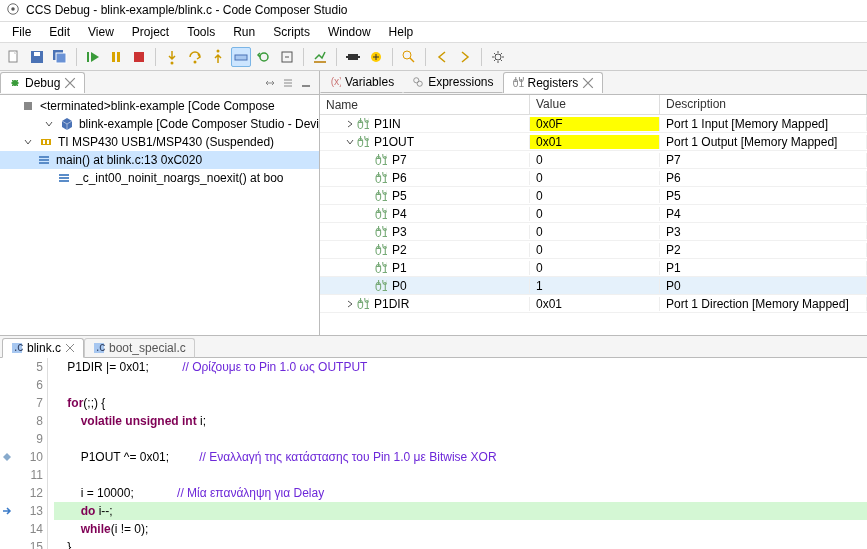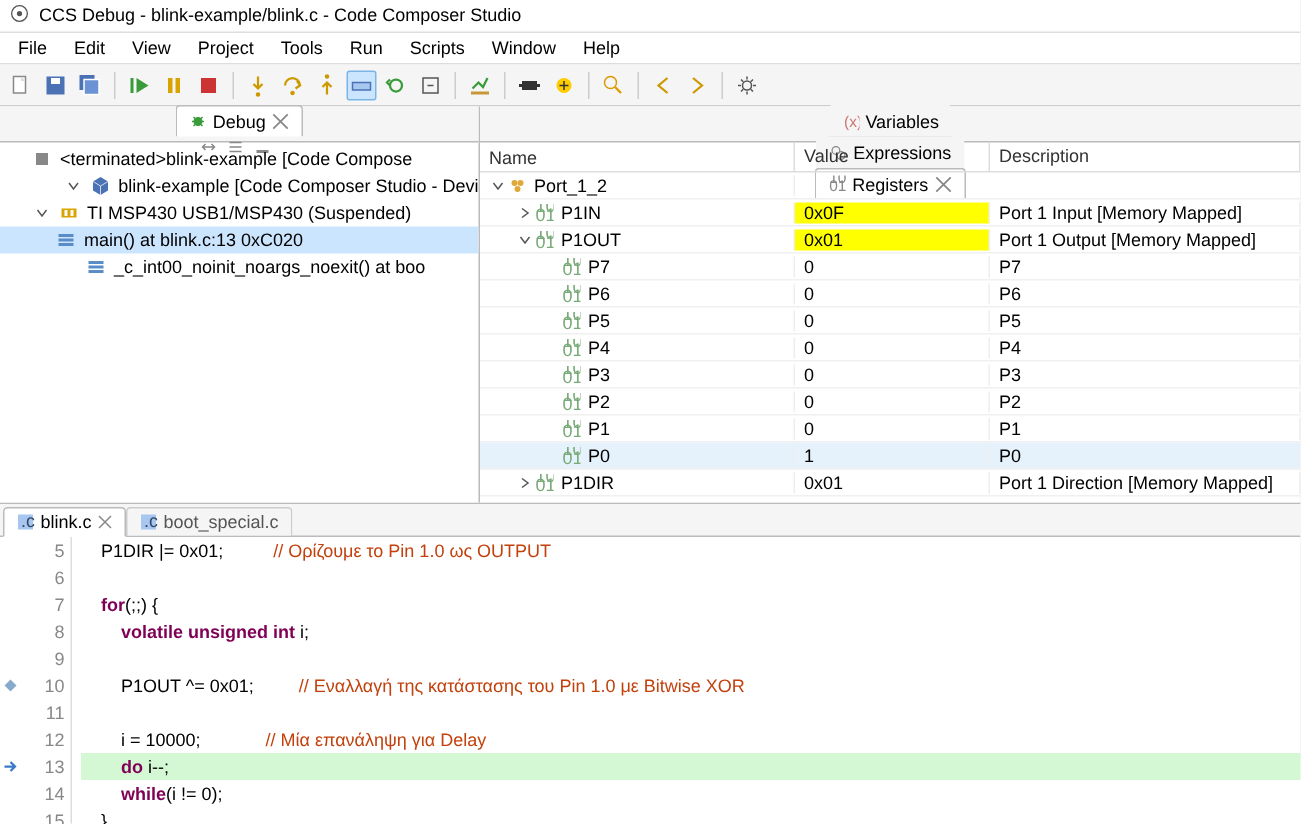--- a/index.html
+++ b/index.html
@@ -9,21 +9,21 @@
 .menubar { height: 22px; background: #fff; display: flex; align-items: center; padding: 0 4px; gap: 2px; border-bottom: 1px solid #ddd; }
 .menubar span { padding: 2px 8px; cursor: default; }
 .toolbar { height: 28px; background: #f5f5f5; display: flex; align-items: center; padding: 0 4px; gap: 3px; border-bottom: 1px solid #ccc; }
 .toolbar .sep { width: 1px; height: 18px; background: #ccc; margin: 0 3px; }
 .toolbar .btn { width: 20px; height: 20px; display: flex; align-items: center; justify-content: center; cursor: pointer; border-radius: 2px; }
 .toolbar .btn.active { background: #cce5ff; border: 1px solid #7ab5e6; }
 .toolbar svg { width: 16px; height: 16px; }
 .main { flex: 1 1 auto; display: flex; flex-direction: column; min-height: 0; }
 .upper { display: flex; height: 265px; border-bottom: 1px solid #bbb; }
 .debug-pane { width: 320px; display: flex; flex-direction: column; border-right: 1px solid #bbb; background: #fff; }
-.view-tabbar { height: 24px; display: flex; align-items: center; border-bottom: 1px solid #bbb; background: #f5f5f5; flex-direction: column; }
+.view-tabbar { height: 24px; display: flex; align-items: center; border-bottom: 1px solid #bbb; background: #f5f5f5; }
 .view-tab { padding: 3px 8px; display: flex; align-items: center; gap: 4px; background: #fff; border: 1px solid #bbb; border-bottom: none; margin-top: -1px; border-radius: 3px 3px 0 0; }
 .view-tab.inactive { background: #f5f5f5; border-color: transparent; border-bottom: 1px solid #bbb; }
 .view-tab svg { width: 12px; height: 12px; }
 .view-tabbar .spacer { flex: 1; }
 .view-tabbar .tool-icons { display: flex; gap: 4px; padding-right: 6px; }
 .tree { flex: 1; overflow: auto; padding: 2px 0; }
 .tree-row { display: flex; align-items: center; height: 18px; gap: 4px; padding-left: 4px; white-space: nowrap; }
 .tree-row svg { flex: none; }
 .tree-row.selected { background: #cce5ff; }
 .chev { width: 12px; height: 12px; display: flex; align-items: center; justify-content: center; }
@@ -45,21 +45,21 @@
 .editor-tabs { height: 22px; display: flex; align-items: end; background: #f5f5f5; border-bottom: 1px solid #bbb; padding-left: 2px; }
 .ed-tab { padding: 2px 8px; display: flex; align-items: center; gap: 4px; background: #fff; border: 1px solid #bbb; border-bottom-color: #fff; margin-bottom: -1px; border-radius: 3px 3px 0 0; }
 .ed-tab.inactive { background: #f5f5f5; border-color: #ccc; border-bottom: 1px solid #bbb; color: #555; }
 .editor { flex: 1; display: flex; overflow: auto; font-family: Consolas, "Courier New", monospace; font-size: 13px; line-height: 18px; }
 .gutter { width: 34px; text-align: right; color: #888; background: #fff; border-right: 1px solid #ddd; padding: 0 4px; user-select: none; }
 .marker-gutter { width: 14px; background: #fff; }
 .marker-gutter .mk { height: 18px; display: flex; align-items: center; justify-content: center; }
 .code { flex: 1; padding-left: 6px; }
 .code-line { height: 18px; white-space: pre; }
 .kw { color: #7f0055; font-weight: bold; }
-.comment { color: #c2410c; }
+.comment { color: #6d28d9; }
 .op { color: #000; }
 .hl-line { background: #d4f7d4; }
 .close-x { width: 10px; height: 10px; cursor: pointer; }
 </style>
 </head>
 <body>
 
 <div class="titlebar">
   <span>
     <svg viewBox="0 0 16 16">
@@ -321,39 +321,20 @@
           </div>
           <div class="spacer"></div>
         </div>
       <div class="reg-table">
         <div class="reg-header">
           <div class="col-name">Name</div>
           <div class="col-value">Value</div>
           <div class="col-desc">Description</div>
         </div>
         <div id="reg-rows">
-            <div class="reg-row">
-              <div class="col-name" style="padding-left: 6px;">
-                <span class="chev">
-                  <svg viewBox="0 0 10 10">
-                    <path d="M2 3l3 4 3-4" stroke="#555" fill="none"></path>
-                  </svg>
-                </span>
-                <span class="reg-icon">
-                  <svg width="12" height="12" viewBox="0 0 12 12">
-                    <circle cx="4" cy="4" r="2" fill="#e0a838"></circle>
-                    <circle cx="8" cy="4" r="2" fill="#e0a838"></circle>
-                    <circle cx="6" cy="8" r="2" fill="#e0a838"></circle>
-                  </svg>
-                </span>
-                <span>Port_1_2</span>
-              </div>
-              <div class="col-value"></div>
-              <div class="col-desc"></div>
-            </div>
             <div class="reg-row">
               <div class="col-name" style="padding-left: 24px;">
                 <span class="chev">
                   <svg viewBox="0 0 10 10">
                     <path d="M3 2l4 3-4 3" stroke="#555" fill="none"></path>
                   </svg>
                 </span>
                 <span class="reg-icon">
                   <svg width="12" height="12" viewBox="0 0 12 12">
                     <text x="0" y="5" font-size="5" fill="#7a7">1010</text>

